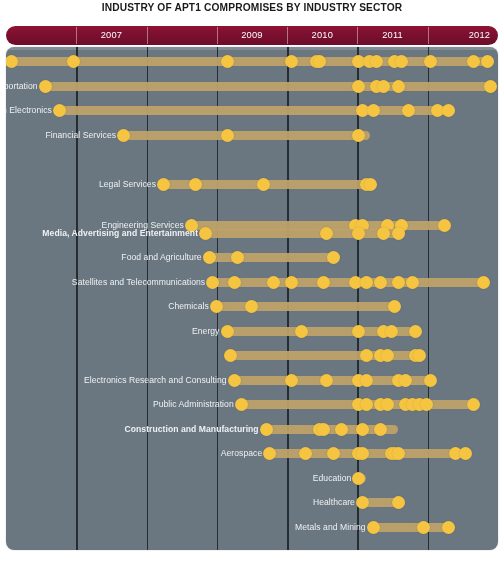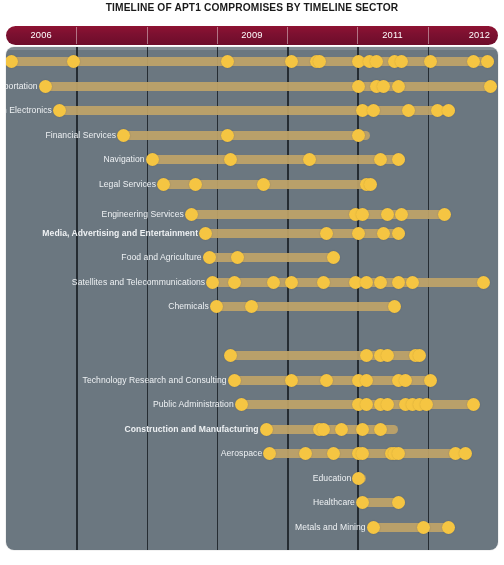--- a/index.html
+++ b/index.html
@@ -128,28 +128,29 @@
     border-radius: 50%;
     background: #f5c542;
     box-shadow: 0 0 1.5px rgba(0,0,0,0.18);
   }
 </style>
 </head>
 <body>
 
 <div id="root">
 
-  <div class="chart-title">TIMELINE OF APT1 COMPROMISES BY TIMELINE SECTOR</div>
+  <div class="chart-title">INDUSTRY OF APT1 COMPROMISES BY INDUSTRY SECTOR</div>
 
   <div class="year-bar">
-      <div class="year-cell" style="left: 0px; width: 70.2857px;">2006</div>
+      <div class="year-cell" style="left: 70.2857px; width: 70.2857px;">2007</div>
       <div class="year-div" style="left: 70.2857px;"></div>
       <div class="year-div" style="left: 140.571px;"></div>
       <div class="year-cell" style="left: 210.857px; width: 70.2857px;">2009</div>
       <div class="year-div" style="left: 210.857px;"></div>
+      <div class="year-cell" style="left: 281.143px; width: 70.2857px;">2010</div>
       <div class="year-div" style="left: 281.143px;"></div>
       <div class="year-cell" style="left: 351.429px; width: 70.2857px;">2011</div>
       <div class="year-div" style="left: 351.429px;"></div>
       <div class="year-cell" style="left: 435px; width: 77px;">2012</div>
       <div class="year-div" style="left: 421.714px;"></div>
     </div>
 
   <div class="panel">
     <div class="panel-sheen"></div>
   <div class="gridline" style="left: 70.2857px;"></div>
@@ -196,39 +197,30 @@
         <div class="dot" style="left: 381.478px;"></div>
         <div class="dot" style="left: 392.174px;"></div>
       </div>
       <div class="row" style="left: 114.087px; top: 75.5px; width: 249.565px;">
         <div class="row-label">Financial Services</div>
         <div class="row-track" style="width: 249.565px;"></div>
         <div class="dot" style="left: 3.56522px;"></div>
         <div class="dot" style="left: 106.957px;"></div>
         <div class="dot" style="left: 238.87px;"></div>
       </div>
-      <div class="row" style="left: 142.609px; top: 100px; width: 256.696px;">
-        <div class="row-label">Navigation</div>
-        <div class="row-track" style="width: 256.696px;"></div>
-        <div class="dot" style="left: 3.56522px;"></div>
-        <div class="dot" style="left: 82px;"></div>
-        <div class="dot" style="left: 160.435px;"></div>
-        <div class="dot" style="left: 231.739px;"></div>
-        <div class="dot" style="left: 249.565px;"></div>
-      </div>
       <div class="row" style="left: 154px; top: 124.5px; width: 213.913px;">
         <div class="row-label">Legal Services</div>
         <div class="row-track" style="width: 213.913px;"></div>
         <div class="dot" style="left: 3.56522px;"></div>
         <div class="dot" style="left: 35.6522px;"></div>
         <div class="dot" style="left: 103.391px;"></div>
         <div class="dot" style="left: 206.783px;"></div>
         <div class="dot" style="left: 210.348px;"></div>
       </div>
-      <div class="row" style="left: 181.826px; top: 155px; width: 260.261px;">
+      <div class="row" style="left: 181.826px; top: 166px; width: 260.261px;">
         <div class="row-label">Engineering Services</div>
         <div class="row-track" style="width: 260.261px;"></div>
         <div class="dot" style="left: 3.56522px;"></div>
         <div class="dot" style="left: 167.565px;"></div>
         <div class="dot" style="left: 174.696px;"></div>
         <div class="dot" style="left: 199.652px;"></div>
         <div class="dot" style="left: 213.913px;"></div>
         <div class="dot" style="left: 256.696px;"></div>
       </div>
       <div class="row" style="left: 196.087px; top: 173.5px; width: 203.217px; font-weight: bold;">
@@ -262,31 +254,41 @@
         <div class="dot" style="left: 64.1739px;"></div>
         <div class="dot" style="left: 82px;"></div>
         <div class="dot" style="left: 114.087px;"></div>
         <div class="dot" style="left: 146.174px;"></div>
         <div class="dot" style="left: 156.87px;"></div>
         <div class="dot" style="left: 171.13px;"></div>
         <div class="dot" style="left: 188.957px;"></div>
         <div class="dot" style="left: 203.217px;"></div>
         <div class="dot" style="left: 274.522px;"></div>
       </div>
+      <div class="row" style="left: 217.478px; top: 271.5px; width: 196.087px;">
+        <div class="row-label">Energy</div>
+        <div class="row-track" style="width: 196.087px;"></div>
+        <div class="dot" style="left: 3.56522px;"></div>
+        <div class="dot" style="left: 78.4348px;"></div>
+        <div class="dot" style="left: 135.478px;"></div>
+        <div class="dot" style="left: 160.435px;"></div>
+        <div class="dot" style="left: 167.565px;"></div>
+        <div class="dot" style="left: 192.522px;"></div>
+      </div>
       <div class="row" style="left: 221.043px; top: 296px; width: 196.087px;">
         <div class="row-track" style="width: 196.087px;"></div>
         <div class="dot" style="left: 3.56522px;"></div>
         <div class="dot" style="left: 139.043px;"></div>
         <div class="dot" style="left: 153.304px;"></div>
         <div class="dot" style="left: 160.435px;"></div>
         <div class="dot" style="left: 188.957px;"></div>
         <div class="dot" style="left: 192.522px;"></div>
       </div>
       <div class="row" style="left: 224.609px; top: 320.5px; width: 203.217px;">
-        <div class="row-label">Technology Research and Consulting</div>
+        <div class="row-label">Electronics Research and Consulting</div>
         <div class="row-track" style="width: 203.217px;"></div>
         <div class="dot" style="left: 3.56522px;"></div>
         <div class="dot" style="left: 60.6087px;"></div>
         <div class="dot" style="left: 96.2609px;"></div>
         <div class="dot" style="left: 128.348px;"></div>
         <div class="dot" style="left: 135.478px;"></div>
         <div class="dot" style="left: 167.565px;"></div>
         <div class="dot" style="left: 174.696px;"></div>
         <div class="dot" style="left: 199.652px;"></div>
       </div>

